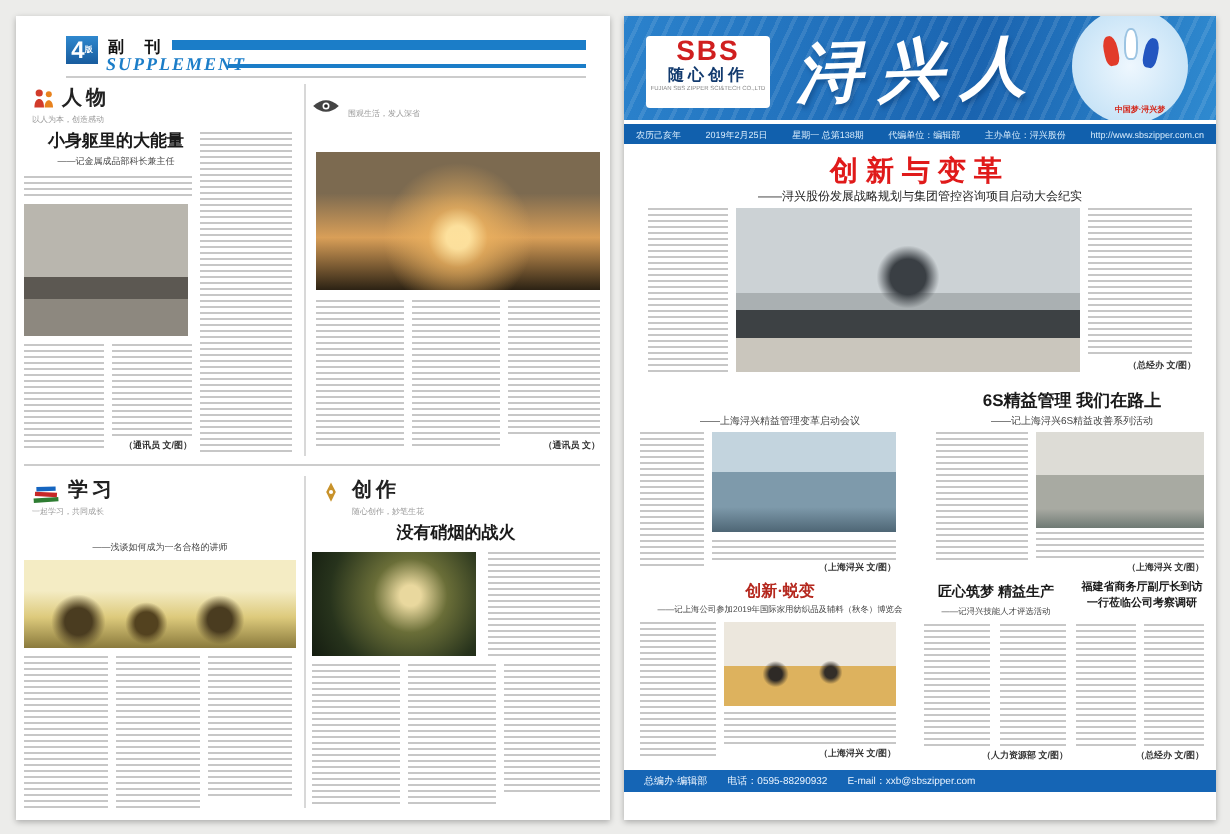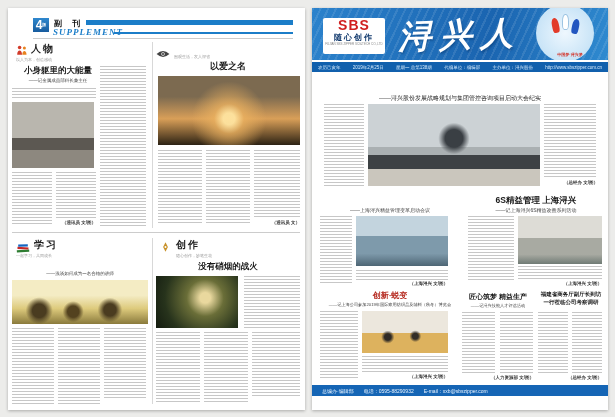--- a/index.html
+++ b/index.html
@@ -115,21 +115,20 @@
     <span class="icon" style="left:148px;top:36px;width:14px;height:8px;">
       <svg width="14" height="8" viewBox="0 0 24 12">
           <path d="M1 6 Q12 -4 23 6 Q12 16 1 6z" fill="#444"></path>
           <circle cx="12" cy="6" r="3" fill="#fff"></circle>
           <circle cx="12" cy="6" r="1.6" fill="#222"></circle>
         </svg>
     </span>
     <div class="seclabel" style="left:166px;top:33px;margin-top:44px;">观点</div>
     <div class="tagline" style="left:166px;top:46px;">围观生活，发人深省</div>
 
-    <div class="hl" style="left:148px;top:54px;width:144px;font-size:9px;">以爱之名</div>
     <div class="ph ph-sunset" style="left:150px;top:68px;width:142px;height:69px;"></div>
     <div class="g" style="left:150px;top:142px;width:44px;height:74px;"></div>
     <div class="g" style="left:198px;top:142px;width:44px;height:74px;"></div>
     <div class="g" style="left:246px;top:142px;width:46px;height:68px;"></div>
     <div class="credit" style="left:244px;top:212px;width:48px;">（通讯员 文）</div>
 
     <span class="icon" style="left:8px;top:232px;width:14px;height:11px;">
       <svg width="14" height="11" viewBox="0 0 20 16">
           <rect x="1" y="10" width="18" height="3.2" fill="#2e7d32" transform="rotate(-4 10 11)"></rect>
           <rect x="2" y="6" width="16" height="3.2" fill="#c62828" transform="rotate(3 10 7)"></rect>
@@ -181,34 +180,35 @@
 
     <div class="infobar">
       <span>农历己亥年</span>
       <span>2019年2月25日</span>
       <span>星期一 总第138期</span>
       <span>代编单位：编辑部</span>
       <span>主办单位：浔兴股份</span>
       <span>http://www.sbszipper.com.cn</span>
     </div>
 
+    <div class="lead-hl" style="top:69px;">创新与变革</div>
     <div class="sub" style="left:0;top:86px;width:296px;font-size:6px;color:#222;">——浔兴股份发展战略规划与集团管控咨询项目启动大会纪实</div>
 
     <div class="g" style="left:12px;top:96px;width:40px;height:84px;"></div>
     <div class="ph ph-group" style="left:56px;top:96px;width:172px;height:82px;"></div>
     <div class="g" style="left:232px;top:96px;width:52px;height:74px;"></div>
     <div class="credit" style="left:236px;top:172px;width:50px;">（总经办 文/图）</div>
 
     <div class="sub" style="left:8px;top:199px;width:140px;font-size:5px;">——上海浔兴精益管理变革启动会议</div>
     <div class="g" style="left:8px;top:208px;width:32px;height:68px;"></div>
     <div class="ph ph-meeting" style="left:44px;top:208px;width:92px;height:50px;"></div>
     <div class="g" style="left:44px;top:262px;width:92px;height:10px;"></div>
     <div class="credit" style="left:88px;top:273px;width:48px;">（上海浔兴 文/图）</div>
 
-    <div class="hl" style="left:156px;top:188px;width:136px;font-size:8.5px;">6S精益管理 上海浔兴</div>
+    <div class="hl" style="left:156px;top:188px;width:136px;font-size:8.5px;">6S精益管理 我们在路上</div>
     <div class="sub" style="left:156px;top:199px;width:136px;font-size:5px;">——记上海浔兴6S精益改善系列活动</div>
     <div class="g" style="left:156px;top:208px;width:46px;height:66px;"></div>
     <div class="ph ph-workshop" style="left:206px;top:208px;width:84px;height:48px;"></div>
     <div class="g" style="left:206px;top:258px;width:84px;height:14px;"></div>
     <div class="credit" style="left:242px;top:273px;width:48px;">（上海浔兴 文/图）</div>
 
     <div class="hl" style="left:8px;top:284px;width:140px;font-size:8px;color:#b5281e;font-family:Liberation Serif, serif;">创新·蜕变</div>
     <div class="sub" style="left:8px;top:294px;width:140px;font-size:4.2px;">——记上海公司参加2019年国际家用纺织品及辅料（秋冬）博览会</div>
     <div class="g" style="left:8px;top:303px;width:38px;height:68px;"></div>
     <div class="ph ph-expo" style="left:50px;top:303px;width:86px;height:42px;"></div>

